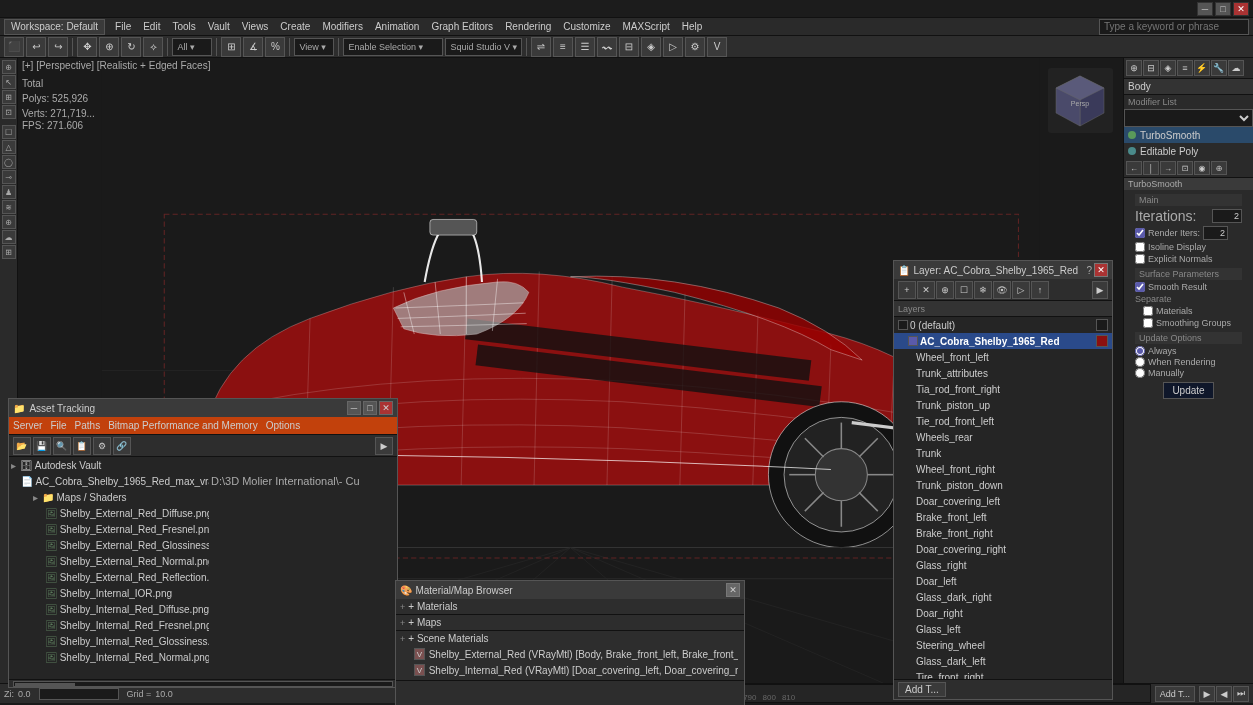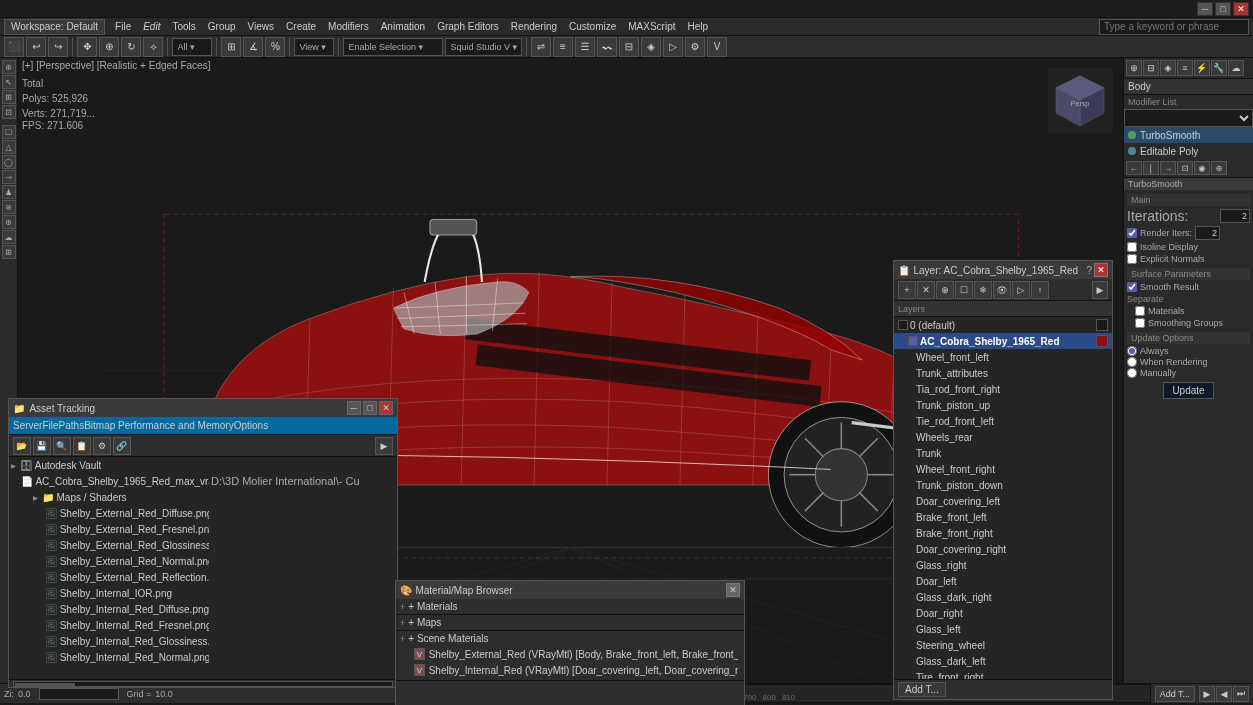--- a/index.html
+++ b/index.html
@@ -18,21 +18,21 @@
     .prop-row label { color: #aaa; font-size: 14px; }
     .prop-input { width: 30px; height: 14px; background: #1a1a1a; border: 1px solid #555; color: #ccc; font-size: 9px; text-align: right; padding: 0 2px; }
     .section-title { background: #3a3a3a; padding: 1px 4px; font-size: 9px; color: #aaa; margin-bottom: 2px; cursor: pointer; }
 
     
     #asset-tracking { position: absolute; left: 8px; top: 398px; width: 390px; height: 290px; background: #2d2d2d; border: 1px solid #555; z-index: 100; display: flex; flex-direction: column; }
     #at-titlebar { background: #3a3a3a; height: 18px; display: flex; align-items: center; padding: 0 4px; justify-content: space-between; }
     #at-titlebar .at-title { color: #ccc; font-size: 10px; }
     #at-titlebar .at-controls { display: flex; gap: 2px; }
     #at-titlebar .at-btn { width: 14px; height: 14px; background: #555; border: 1px solid #666; display: flex; align-items: center; justify-content: center; font-size: 9px; color: #ccc; cursor: pointer; }
-    #at-menubar { background: #0369a1; height: 18px; display: flex; align-items: center; padding: 0 4px; border-bottom: 1px solid #111; }
+    #at-menubar { background: #c2410c; height: 18px; display: flex; align-items: center; padding: 0 4px; border-bottom: 1px solid #111; gap: 8px; }
     #at-menubar span { color: #ccc; font-size: 10px; cursor: pointer; }
     #at-toolbar { background: #2d2d2d; height: 22px; display: flex; align-items: center; padding: 0 4px; border-bottom: 1px solid #111; gap: 2px; }
     #at-toolbar .at-tool-btn { width: 18px; height: 18px; background: #3a3a3a; border: 1px solid #555; display: flex; align-items: center; justify-content: center; font-size: 9px; color: #ccc; cursor: pointer; }
     #at-columns { display: flex; background: #333; border-bottom: 1px solid #111; }
     .at-col-header { padding: 2px 4px; font-size: 10px; color: #aaa; border-right: 1px solid #111; }
     #at-col-name { width: 200px; }
     #at-col-path { flex: 1; }
     #at-content { flex: 1; overflow-y: auto; background: #252525; }
     .at-row { display: flex; align-items: center; height: 16px; cursor: pointer; }
     .at-cell-name { width: 200px; padding: 0 2px; font-size: 10px; color: #ccc; overflow: hidden; white-space: nowrap; display: flex; align-items: center; gap: 2px; }
@@ -101,23 +101,23 @@
   <div style="position:absolute; right:4px; display:flex; gap:2px;">
     <div style="width:16px;height:14px;background:#555;border:1px solid #333;display:flex;align-items:center;justify-content:center;font-size:9px;cursor:pointer;color:#ccc;">─</div>
     <div style="width:16px;height:14px;background:#555;border:1px solid #333;display:flex;align-items:center;justify-content:center;font-size:9px;cursor:pointer;color:#ccc;">□</div>
     <div style="width:16px;height:14px;background:#aa3333;border:1px solid #333;display:flex;align-items:center;justify-content:center;font-size:9px;cursor:pointer;color:#fff;">✕</div>
   </div>
 </div>
 
 <div class="toolbar-row" style="background:#2a2a2a; height:18px; padding:0 4px;">
   <div style="background:#3a3a3a;border:1px solid #555;padding:0 6px;height:16px;display:flex;align-items:center;font-size:10px;color:#ccc;margin-right:8px;">Workspace: Default</div>
   <span style="color:#ccc;font-size:10px;margin-right:10px;cursor:pointer;">File</span>
-  <span style="color:#ccc;font-size:10px;margin-right:10px;cursor:pointer;font-style:italic;">Edit</span>
+  <span style="color:#ccc;font-size:10px;margin-right:10px;cursor:pointer;">Edit</span>
   <span style="color:#ccc;font-size:10px;margin-right:10px;cursor:pointer;">Tools</span>
-  <span style="color:#ccc;font-size:10px;margin-right:10px;cursor:pointer;">Group</span>
+  <span style="color:#ccc;font-size:10px;margin-right:10px;cursor:pointer;">Vault</span>
   <span style="color:#ccc;font-size:10px;margin-right:10px;cursor:pointer;">Views</span>
   <span style="color:#ccc;font-size:10px;margin-right:10px;cursor:pointer;">Create</span>
   <span style="color:#ccc;font-size:10px;margin-right:10px;cursor:pointer;">Modifiers</span>
   <span style="color:#ccc;font-size:10px;margin-right:10px;cursor:pointer;">Animation</span>
   <span style="color:#ccc;font-size:10px;margin-right:10px;cursor:pointer;">Graph Editors</span>
   <span style="color:#ccc;font-size:10px;margin-right:10px;cursor:pointer;">Rendering</span>
   <span style="color:#ccc;font-size:10px;margin-right:10px;cursor:pointer;">Customize</span>
   <span style="color:#ccc;font-size:10px;margin-right:10px;cursor:pointer;">MAXScript</span>
   <span style="color:#ccc;font-size:10px;margin-right:10px;cursor:pointer;">Help</span>
   <div style="flex:1;"></div>
@@ -329,21 +329,21 @@
         <div style="width:16px;height:14px;background:#3a3a3a;border:1px solid #555;display:flex;align-items:center;justify-content:center;font-size:8px;color:#ccc;cursor:pointer;">←</div>
         <div style="width:16px;height:14px;background:#3a3a3a;border:1px solid #555;display:flex;align-items:center;justify-content:center;font-size:8px;color:#ccc;cursor:pointer;">│</div>
         <div style="width:16px;height:14px;background:#3a3a3a;border:1px solid #555;display:flex;align-items:center;justify-content:center;font-size:8px;color:#ccc;cursor:pointer;">→</div>
         <div style="width:16px;height:14px;background:#3a3a3a;border:1px solid #555;display:flex;align-items:center;justify-content:center;font-size:8px;color:#ccc;cursor:pointer;">⊡</div>
         <div style="width:16px;height:14px;background:#3a3a3a;border:1px solid #555;display:flex;align-items:center;justify-content:center;font-size:8px;color:#ccc;cursor:pointer;">◉</div>
         <div style="width:16px;height:14px;background:#3a3a3a;border:1px solid #555;display:flex;align-items:center;justify-content:center;font-size:8px;color:#ccc;cursor:pointer;">⊕</div>
       </div>
 
       <div class="section-title">TurboSmooth</div>
 
-      <div style="padding:2px 3px;">
+      <div style="padding:2px 11px;">
         <div class="small-header-bar">Main</div>
 
         <div class="prop-row">
           <label>Iterations:</label>
           <input class="prop-input" type="text" value="2" style="">
         </div>
         <div class="check-row">
           <input type="checkbox" class="tiny-checkbox" checked="" style="">
           <label>Render Iters:</label>
           <input class="prop-input" type="text" value="2" style="width: 25px;">

